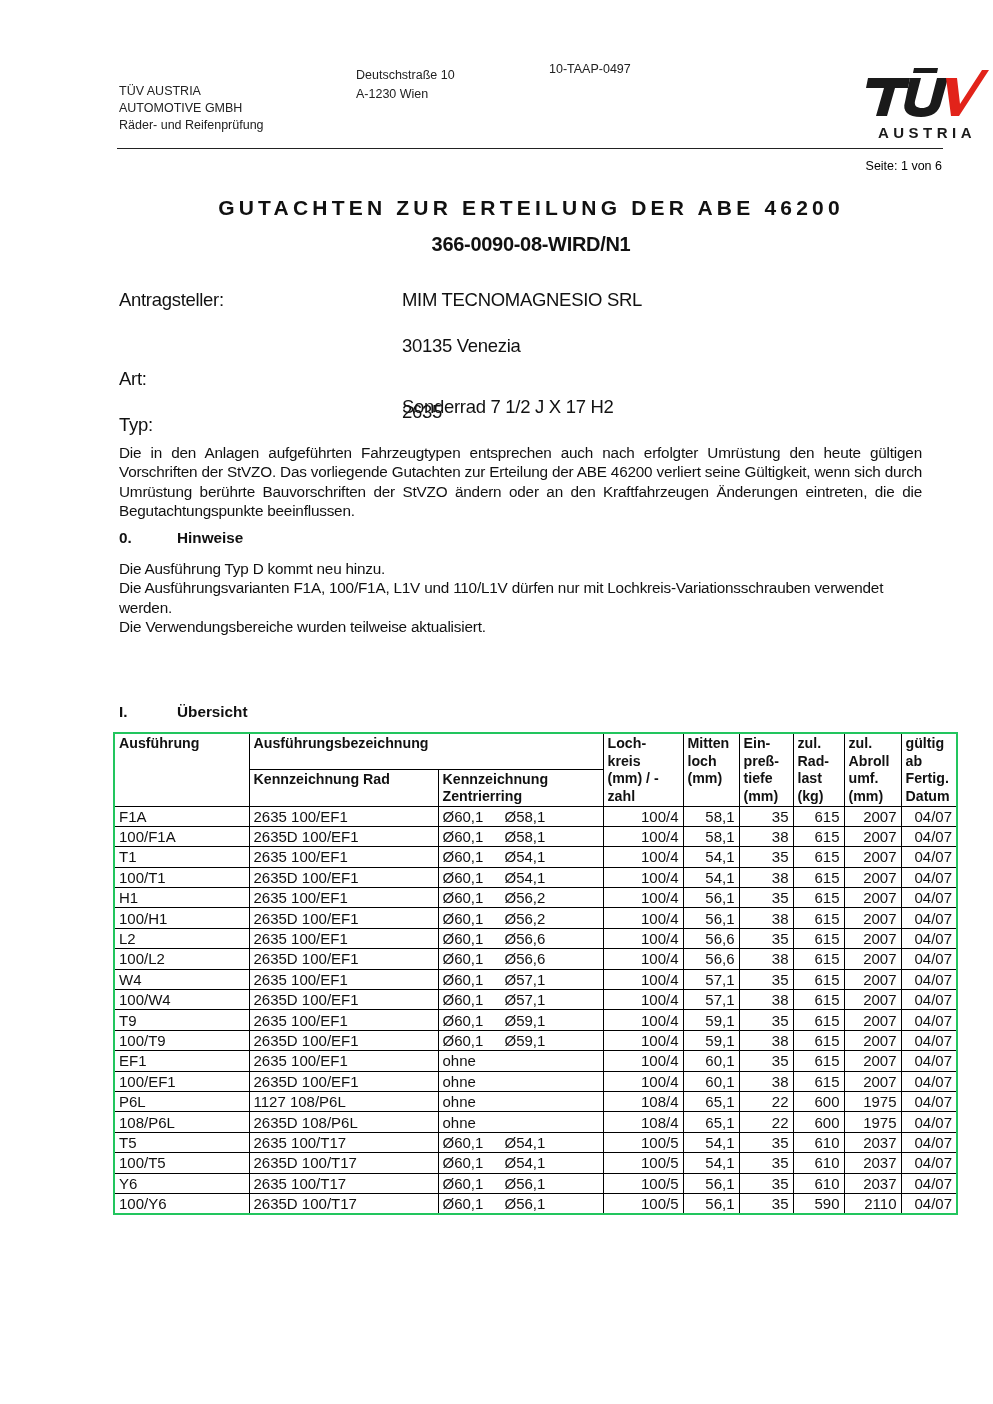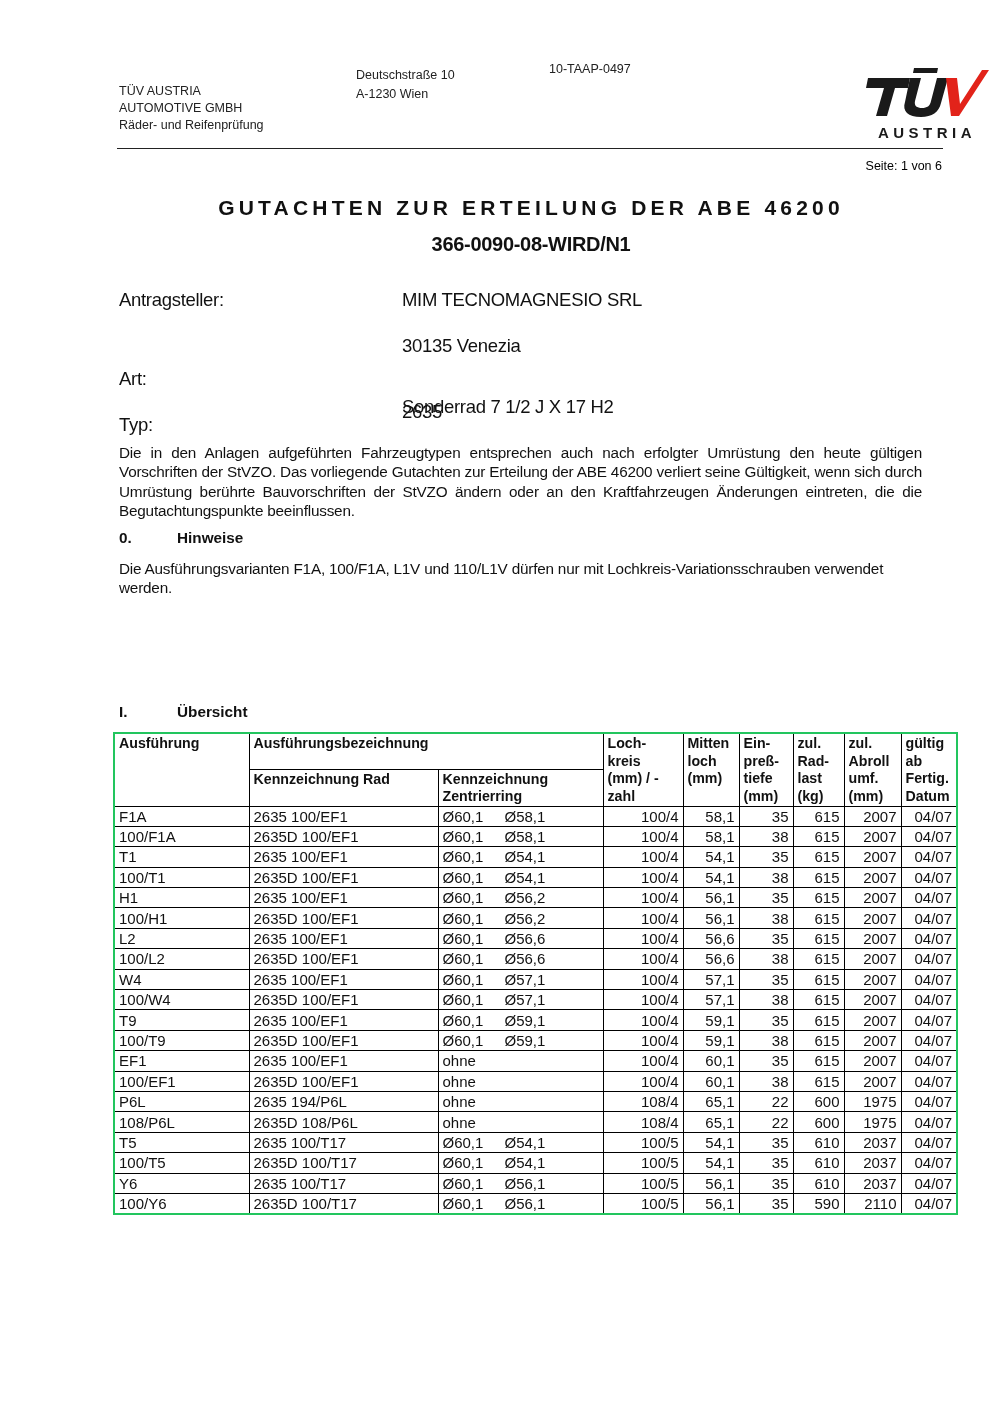--- a/index.html
+++ b/index.html
@@ -75,21 +75,23 @@
 <div class="field-value" style="top:368px;margin-top:28px;">Sonderrad 7 1/2 J X 17 H2</div>
 <div class="field-label" style="top:414px;">Typ:</div>
 <div class="field-value" style="top:401px;">2635</div>
 
 <div class="intro">Die in den Anlagen aufgeführten Fahrzeugtypen entsprechen auch nach erfolgter Umrüstung den heute gültigen Vorschriften der StVZO. Das vorliegende Gutachten zur Erteilung der ABE 46200 verliert seine Gültigkeit, wenn sich durch Umrüstung berührte Bauvorschriften der StVZO ändern oder an den Kraftfahrzeugen Änderungen eintreten, die die Begutachtungspunkte beeinflussen.</div>
 
 <div class="section-h" style="top:529px;">
   <span class="num">0.</span><span>Hinweise</span>
 </div>
 <div class="notes">
+  <div>Die Ausführung Typ D kommt neu hinzu.</div>
   <div>Die Ausführungsvarianten F1A, 100/F1A, L1V und 110/L1V dürfen nur mit Lochkreis-Variationsschrauben verwendet werden.</div>
+  <div>Die Verwendungsbereiche wurden teilweise aktualisiert.</div>
 </div>
 
 <div class="section-h" style="top:703px;">
   <span class="num">I.</span><span>Übersicht</span>
 </div>
 
 <table class="ov">
   <colgroup>
     <col style="width:135px">
       <col style="width:189px">
@@ -267,21 +269,21 @@
         <td><span class="ring">ohne</span><span></span></td>
         <td class="num">100/4</td>
         <td class="num">60,1</td>
         <td class="num">38</td>
         <td class="num">615</td>
         <td class="num">2007</td>
         <td class="num">04/07</td>
       </tr>
       <tr>
         <td>P6L</td>
-        <td>2635 194/P6L</td>
+        <td>1127 108/P6L</td>
         <td><span class="ring">ohne</span><span></span></td>
         <td class="num">108/4</td>
         <td class="num">65,1</td>
         <td class="num">22</td>
         <td class="num">600</td>
         <td class="num">1975</td>
         <td class="num">04/07</td>
       </tr>
       <tr class="thick-top">
         <td>108/P6L</td>

